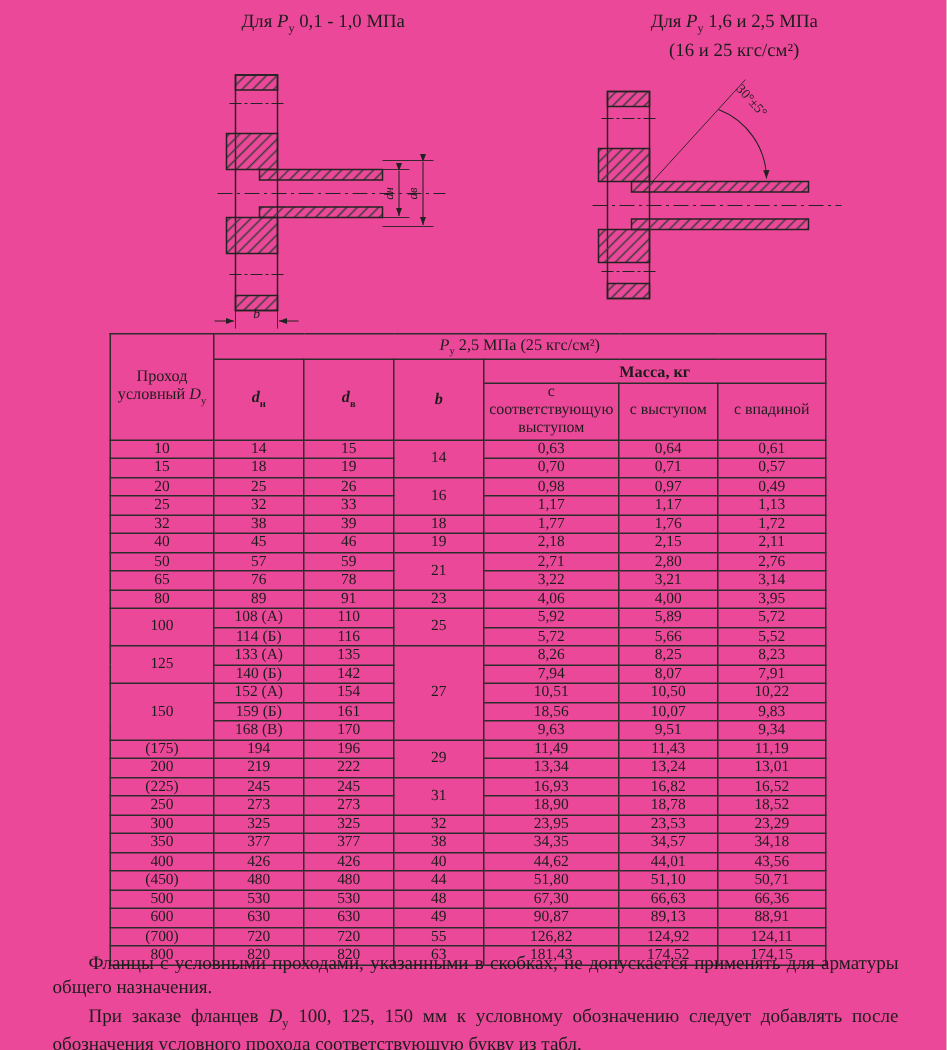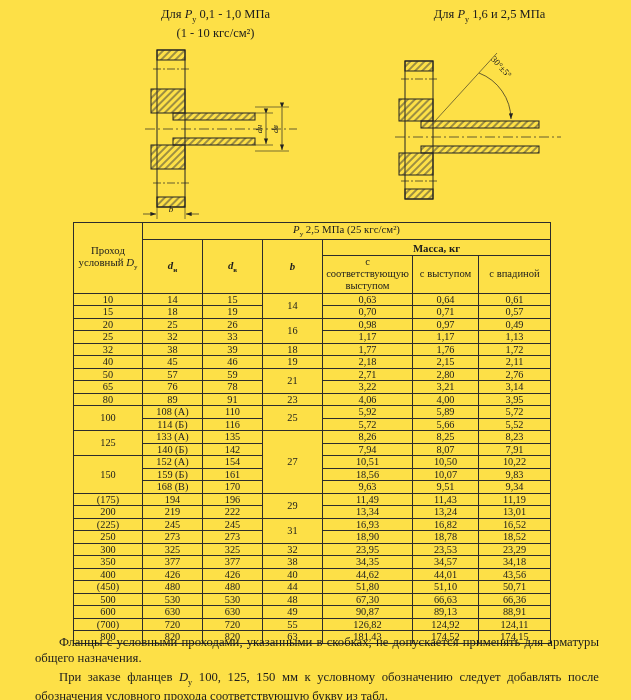--- a/index.html
+++ b/index.html
@@ -1,16 +1,16 @@
 <!DOCTYPE html>
 <html><head>
 <meta charset="utf-8">
 <style>
   html,body{margin:0;padding:0;background:#f2f2f0;}
-  .page{position:relative;width:631px;height:700px;background:#fde047;
+  .page{position:relative;width:631px;height:700px;background:#ec4899;
         font-family:"Liberation Serif","DejaVu Serif",serif;color:#1c1c1c;overflow:hidden;}
   
   .heading{position:absolute;top:6px;text-align:center;font-size:12.5px;line-height:1.3;}
   .heading .sym{font-style:italic;}
   sub{font-size:.65em;}
   .heading-left{left:118px;width:195px;}
   .heading-right{left:392px;width:195px;}
   
   .drawing{position:absolute;}
   .drawing-left{left:125px;top:45px;}
@@ -32,24 +32,24 @@
         text-align:justify;}
   .notes p{margin:0 0 3px 0;text-indent:24px;}
 </style>
 </head>
 <body>
 
 <div class="page">
 
   <div class="heading heading-left">
     <div><span>Для </span><span class="sym">P</span><sub>у</sub><span> 0,1 - 1,0 МПа</span></div>
-    <div>(1 - 10 кгс/см²)</div>
   </div>
   <div class="heading heading-right">
     <div><span>Для </span><span class="sym">P</span><sub>у</sub><span> 1,6 и 2,5 МПа</span></div>
+    <div>(16 и 25 кгс/см²)</div>
   </div>
 
   <svg class="drawing drawing-left" width="190" height="177" viewBox="0 0 190 177">
     <defs>
       <pattern id="hL" patternUnits="userSpaceOnUse" width="5" height="5" patternTransform="rotate(45)">
         <line x1="1" y1="0" x2="1" y2="5" stroke="#3b3b3b" stroke-width="1"></line>
       </pattern>
       <marker id="arL" markerWidth="9" markerHeight="7" refX="8" refY="3" orient="auto">
         <path d="M0,0 L8,3 L0,6 z" fill="#222"></path>
       </marker>

